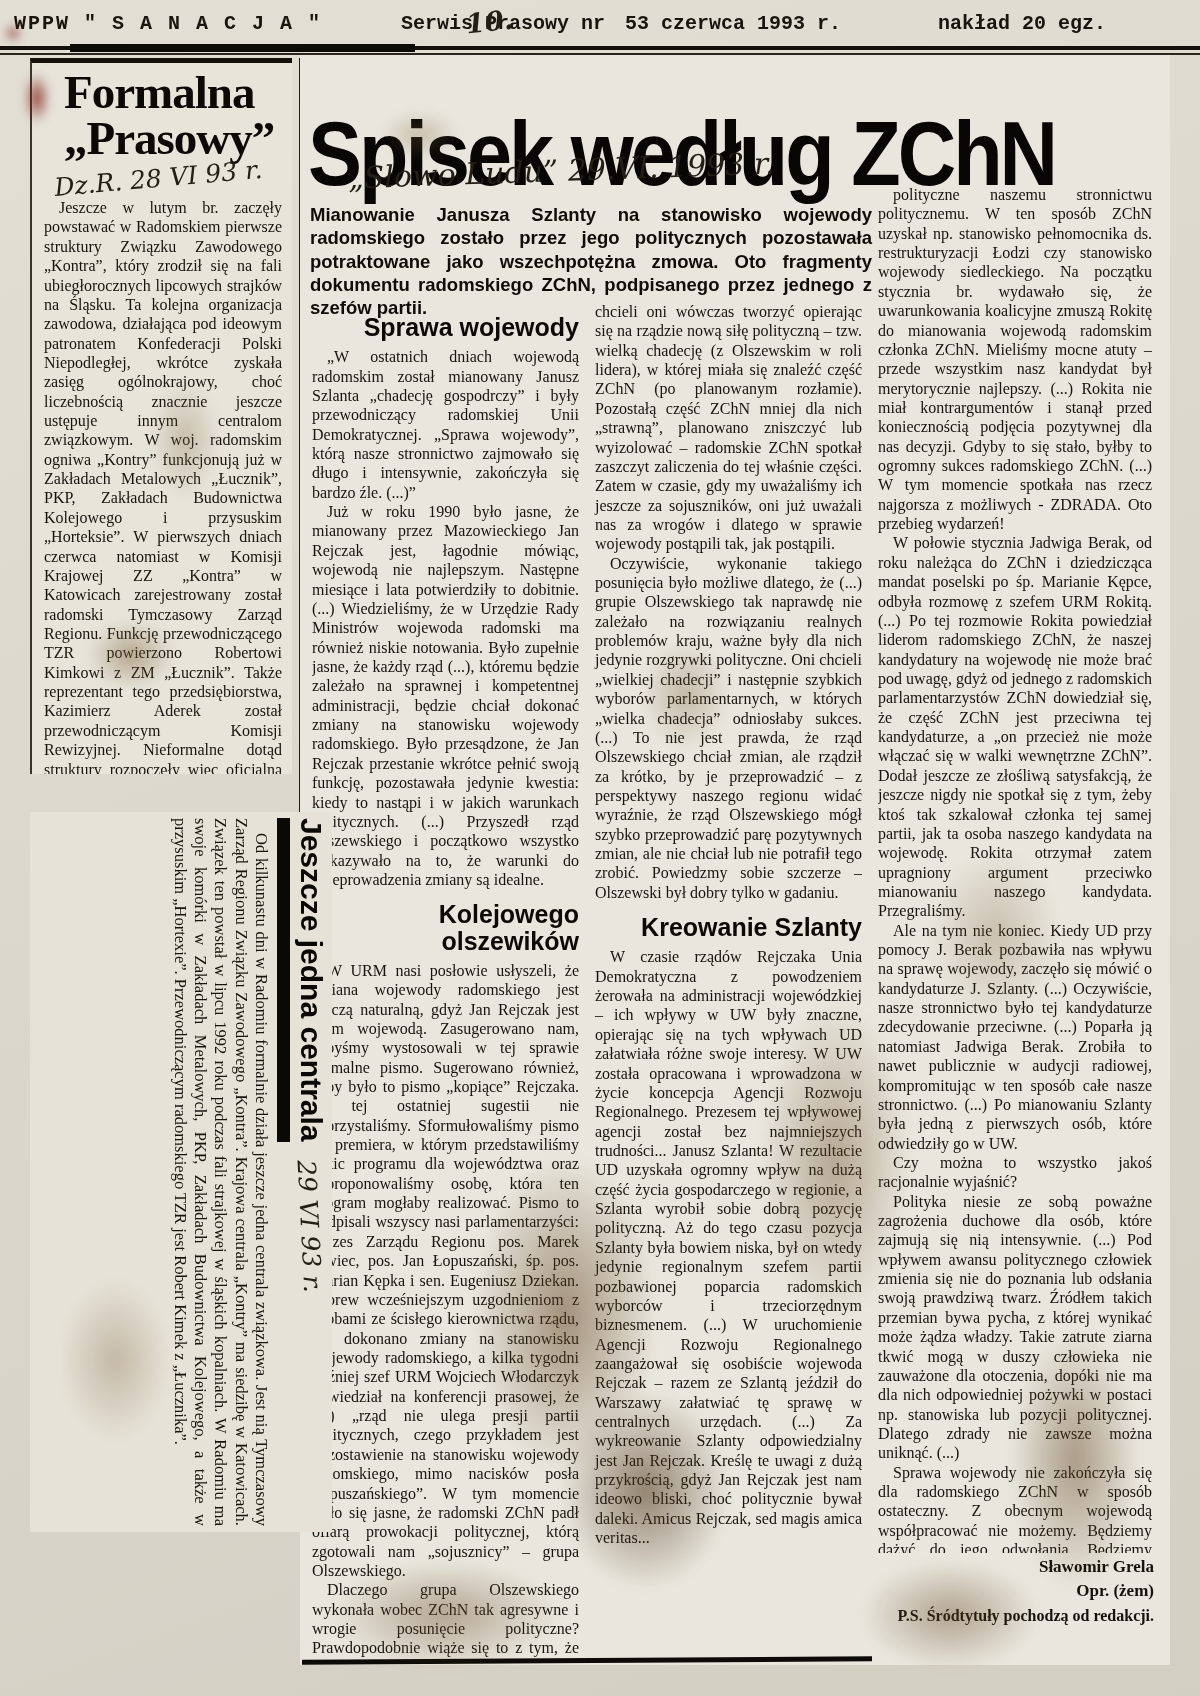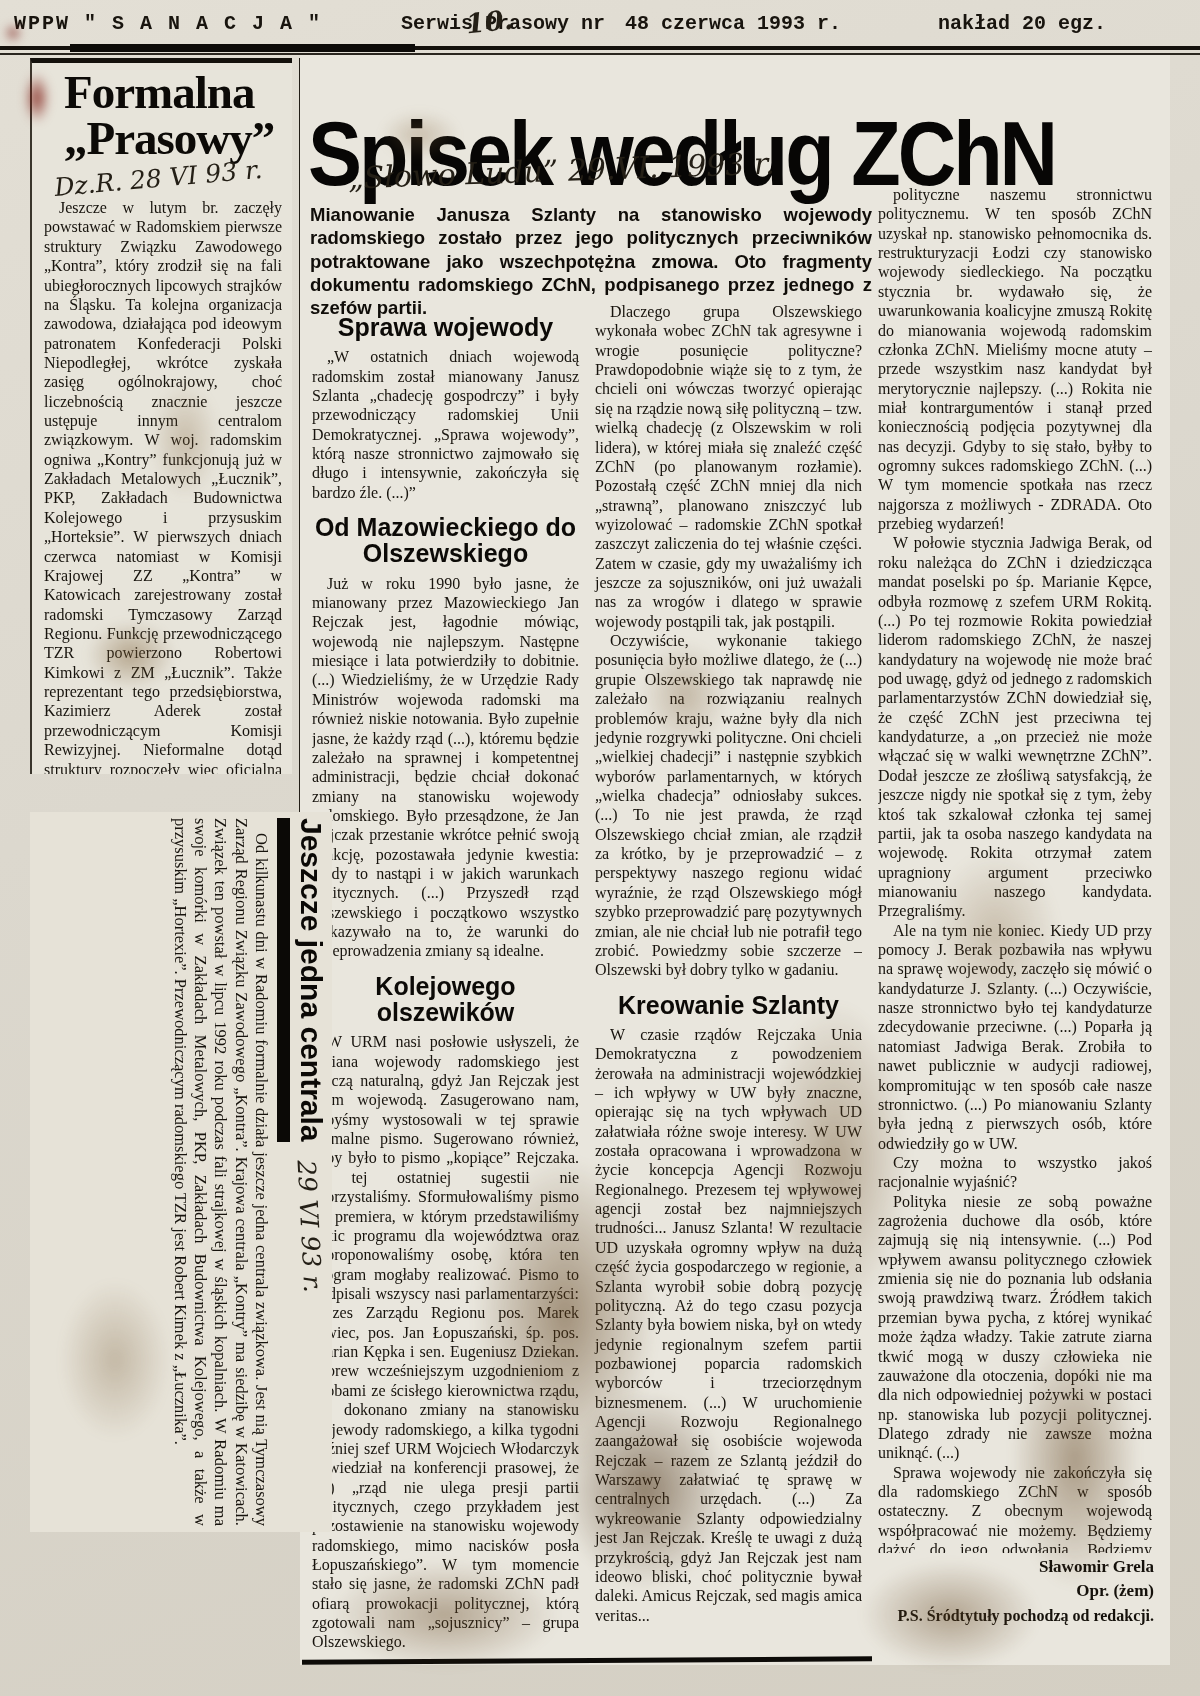--- a/index.html
+++ b/index.html
@@ -33,21 +33,21 @@
   .headline{position:absolute;top:0;left:8px;width:856px;font-family:"Liberation Sans",sans-serif;
             font-weight:900;font-size:81px;line-height:1;letter-spacing:-3px;color:#070605;white-space:nowrap;transform:scaleY(1.12);transform-origin:top left;}
   .slogan{position:absolute;top:98px;left:48px;font-size:30px;transform:rotate(-2deg);}
   .lead{position:absolute;top:148px;left:10px;width:562px;margin:0;font-family:"Liberation Sans",sans-serif;
         font-weight:bold;font-size:18.5px;line-height:1.26;text-align:justify;color:#100d09;}
   .flow-left{position:absolute;top:247px;left:12px;width:550px;height:1362px;columns:2;column-gap:16px;column-fill:auto;overflow:hidden;}
   .flow-right{position:absolute;top:130px;left:578px;width:274px;height:1368px;overflow:hidden;}
   .para{font-family:"Liberation Serif",serif;font-size:16px;line-height:1.21;text-align:justify;
         color:#17130d;margin:0;text-indent:15px;}
   .sec-head{font-family:"Liberation Sans",sans-serif;font-weight:bold;font-size:25px;line-height:1.05;
-            text-align:center;color:#0c0a07;margin:12px 0 7px 0;}
+            text-align:right;color:#0c0a07;margin:12px 0 7px 0;}
   .sig-block{position:absolute;top:1502px;left:548px;width:306px;text-align:right;font-family:"Liberation Serif",serif;color:#15110b;}
   .byline{font-size:17px;font-weight:bold;}
   .credit{font-size:17px;font-weight:bold;margin-top:4px;}
   .ps{font-size:16px;font-weight:bold;margin-top:6px;}
   .bottom-rule{position:absolute;left:302px;top:1658px;width:570px;height:5px;background:#0d0b08;transform:rotate(-.35deg);}
   
   .rot-wrap{position:absolute;left:30px;top:812px;width:305px;height:725px;}
   .rot-inner{width:720px;height:302px;transform:rotate(90deg) translateY(-302px);transform-origin:0 0;background:#e6e2d7;padding:4px 6px;box-sizing:border-box;}
   .rot-head{white-space:nowrap;margin-bottom:6px;}
   .rot-title{display:inline-block;font-family:"Liberation Sans",sans-serif;font-weight:900;font-size:30px;color:#0b0906;
@@ -73,21 +73,21 @@
 </style>
 </head>
 <body>
 
 <div class="page">
 
   <header class="masthead">
     <span class="mh mh-org">WPPW  " S A N A C J A "</span>
     <span class="mh mh-series">Serwis Prasowy nr</span>
     <span class="mh mh-issue hand">10.</span>
-    <span class="mh mh-date">48 czerwca 1993 r.</span>
+    <span class="mh mh-date">53 czerwca 1993 r.</span>
     <span class="mh mh-circ">nakład 20 egz.</span>
   </header>
   <div class="rule1"></div>
   <div class="rule2"></div>
   <div class="rule3"></div>
 
   <article class="left-article">
     <div class="la-title">
       <div>Formalna</div>
       <div>„Prasowy”</div>
@@ -99,25 +99,24 @@
 
   </article>
 
   <div class="vline1"></div>
   <div class="vline2"></div>
   <div class="vline3"></div>
 
   <article class="main-article">
     <h1 class="headline">Spisek według ZChN</h1>
     <div class="slogan hand">„Słowo Ludu”  29.VI. 1993 r.</div>
-    <p class="lead">Mianowanie Janusza Szlanty na stanowisko wojewody radomskiego zostało przez jego politycznych przeciwników potraktowane jako wszechpotężna zmowa. Oto fragmenty dokumentu radomskiego ZChN, podpisanego przez jednego z szefów partii.</p>
+    <p class="lead">Mianowanie Janusza Szlanty na stanowisko wojewody radomskiego zostało przez jego politycznych pozostawała potraktowane jako wszechpotężna zmowa. Oto fragmenty dokumentu radomskiego ZChN, podpisanego przez jednego z szefów partii.</p>
     <div class="flow-left">
         <div class="sec-head">Sprawa wojewody</div>
         <p class="para">„W ostatnich dniach wojewodą radomskim został mianowany Janusz Szlanta „chadecję gospodrczy” i były przewodniczący radomskiej Unii Demokratycznej. „Sprawa wojewody”, którą nasze stronnictwo zajmowało się długo i intensywnie, zakończyła się bardzo źle. (...)”</p>
-        <div class="sec-head">Od Mazowieckiego do Olszewskiego</div>
         <p class="para">Już w roku 1990 było jasne, że mianowany przez Mazowieckiego Jan Rejczak jest, łagodnie mówiąc, wojewodą nie najlepszym. Następne miesiące i lata potwierdziły to dobitnie. (...) Wiedzieliśmy, że w Urzędzie Rady Ministrów wojewoda radomski ma również niskie notowania. Było zupełnie jasne, że każdy rząd (...), któremu będzie zależało na sprawnej i kompetentnej administracji, będzie chciał dokonać zmiany na stanowisku wojewody radomskiego. Było przesądzone, że Jan Rejczak przestanie wkrótce pełnić swoją funkcję, pozostawała jedynie kwestia: kiedy to nastąpi i w jakich warunkach politycznych. (...) Przyszedł rząd Olszewskiego i początkowo wszystko wskazywało na to, że warunki do przeprowadzenia zmiany są idealne.</p>
         <div class="sec-head">Kolejowego olszewików</div>
         <p class="para"><span>W URM nasi posłowie usłyszeli, że zmiana wojewody radomskiego jest rzeczą naturalną, gdyż Jan Rejczak jest złym wojewodą. Zasugerowano nam, żebyśmy wystosowali w tej sprawie formalne pismo. Sugerowano również, żeby było to pismo „kopiące” Rejczaka. Z tej ostatniej sugestii nie skorzystaliśmy. Sformułowaliśmy pismo do premiera, w którym przedstawiliśmy szkic programu dla województwa oraz zaproponowaliśmy osobę, która ten program mogłaby realizować. Pismo to podpisali wszyscy nasi parlamentarzyści: prezes Zarządu Regionu </span><span class="b">pos. Marek Siwiec, pos. Jan Łopuszański, śp. pos. Marian Kępka i sen. Eugeniusz Dziekan.</span><span> Wbrew wcześniejszym uzgodnieniom z osobami ze ścisłego kierownictwa rządu, nie dokonano zmiany na stanowisku wojewody radomskiego, a kilka tygodni później szef URM Wojciech Włodarczyk powiedział na konferencji prasowej, że (...) „rząd nie ulega presji partii politycznych, czego przykładem jest pozostawienie na stanowisku wojewody radomskiego, mimo nacisków posła Łopuszańskiego”. W tym momencie stało się jasne, że radomski ZChN padł ofiarą prowokacji politycznej, którą zgotowali nam „sojusznicy” – grupa Olszewskiego.</span></p>
         <p class="para">Dlaczego grupa Olszewskiego wykonała wobec ZChN tak agresywne i wrogie posunięcie polityczne? Prawdopodobnie wiąże się to z tym, że chcieli oni wówczas tworzyć opierając się na rządzie nową siłę polityczną – tzw. wielką chadecję (z Olszewskim w roli lidera), w której miała się znaleźć część ZChN (po planowanym rozłamie). Pozostałą część ZChN mniej dla nich „strawną”, planowano zniszczyć lub wyizolować – radomskie ZChN spotkał zaszczyt zaliczenia do tej właśnie części. Zatem w czasie, gdy my uważaliśmy ich jeszcze za sojuszników, oni już uważali nas za wrogów i dlatego w sprawie wojewody postąpili tak, jak postąpili.</p>
         <p class="para">Oczywiście, wykonanie takiego posunięcia było możliwe dlatego, że (...) grupie Olszewskiego tak naprawdę nie zależało na rozwiązaniu realnych problemów kraju, ważne były dla nich jedynie rozgrywki polityczne. Oni chcieli „wielkiej chadecji” i następnie szybkich wyborów parlamentarnych, w których „wielka chadecja” odniosłaby sukces. (...) To nie jest prawda, że rząd Olszewskiego chciał zmian, ale rządził za krótko, by je przeprowadzić – z perspektywy naszego regionu widać wyraźnie, że rząd Olszewskiego mógł szybko przeprowadzić parę pozytywnych zmian, ale nie chciał lub nie potrafił tego zrobić. Powiedzmy sobie szczerze – Olszewski był dobry tylko w gadaniu.</p>
         <div class="sec-head">Kreowanie Szlanty</div>
         <p class="para">W czasie rządów Rejczaka Unia Demokratyczna z powodzeniem żerowała na administracji wojewódzkiej – ich wpływy w UW były znaczne, opierając się na tych wpływach UD załatwiała różne swoje interesy. W UW została opracowana i wprowadzona w życie koncepcja Agencji Rozwoju Regionalnego. Prezesem tej wpływowej agencji został bez najmniejszych trudności... Janusz Szlanta! W rezultacie UD uzyskała ogromny wpływ na dużą część życia gospodarczego w regionie, a Szlanta wyrobił sobie dobrą pozycję polityczną. Aż do tego czasu pozycja Szlanty była bowiem niska, był on wtedy jedynie regionalnym szefem partii pozbawionej poparcia radomskich wyborców i trzeciorzędnym biznesmenem. (...) W uruchomienie Agencji Rozwoju Regionalnego zaangażował się osobiście wojewoda Rejczak – razem ze Szlantą jeździł do Warszawy załatwiać tę sprawę w centralnych urzędach. (...) Za wykreowanie Szlanty odpowiedzialny jest Jan Rejczak. Kreślę te uwagi z dużą przykrością, gdyż Jan Rejczak jest nam ideowo bliski, choć politycznie bywał daleki. Amicus Rejczak, sed magis amica veritas...</p>
       </div>
     <div class="flow-right">
         <p class="para">polityczne naszemu stronnictwu politycznemu. W ten sposób ZChN uzyskał np. stanowisko pełnomocnika ds. restrukturyzacji Łodzi czy stanowisko wojewody siedleckiego. Na początku stycznia br. wydawało się, że uwarunkowania koalicyjne zmuszą Rokitę do mianowania wojewodą radomskim członka ZChN. Mieliśmy mocne atuty – przede wszystkim nasz kandydat był merytorycznie najlepszy. (...) Rokita nie miał kontrargumentów i stanął przed koniecznością podjęcia pozytywnej dla nas decyzji. Gdyby to się stało, byłby to ogromny sukces radomskiego ZChN. (...) W tym momencie spotkała nas rzecz najgorsza z możliwych - ZDRADA. Oto przebieg wydarzeń!</p>

